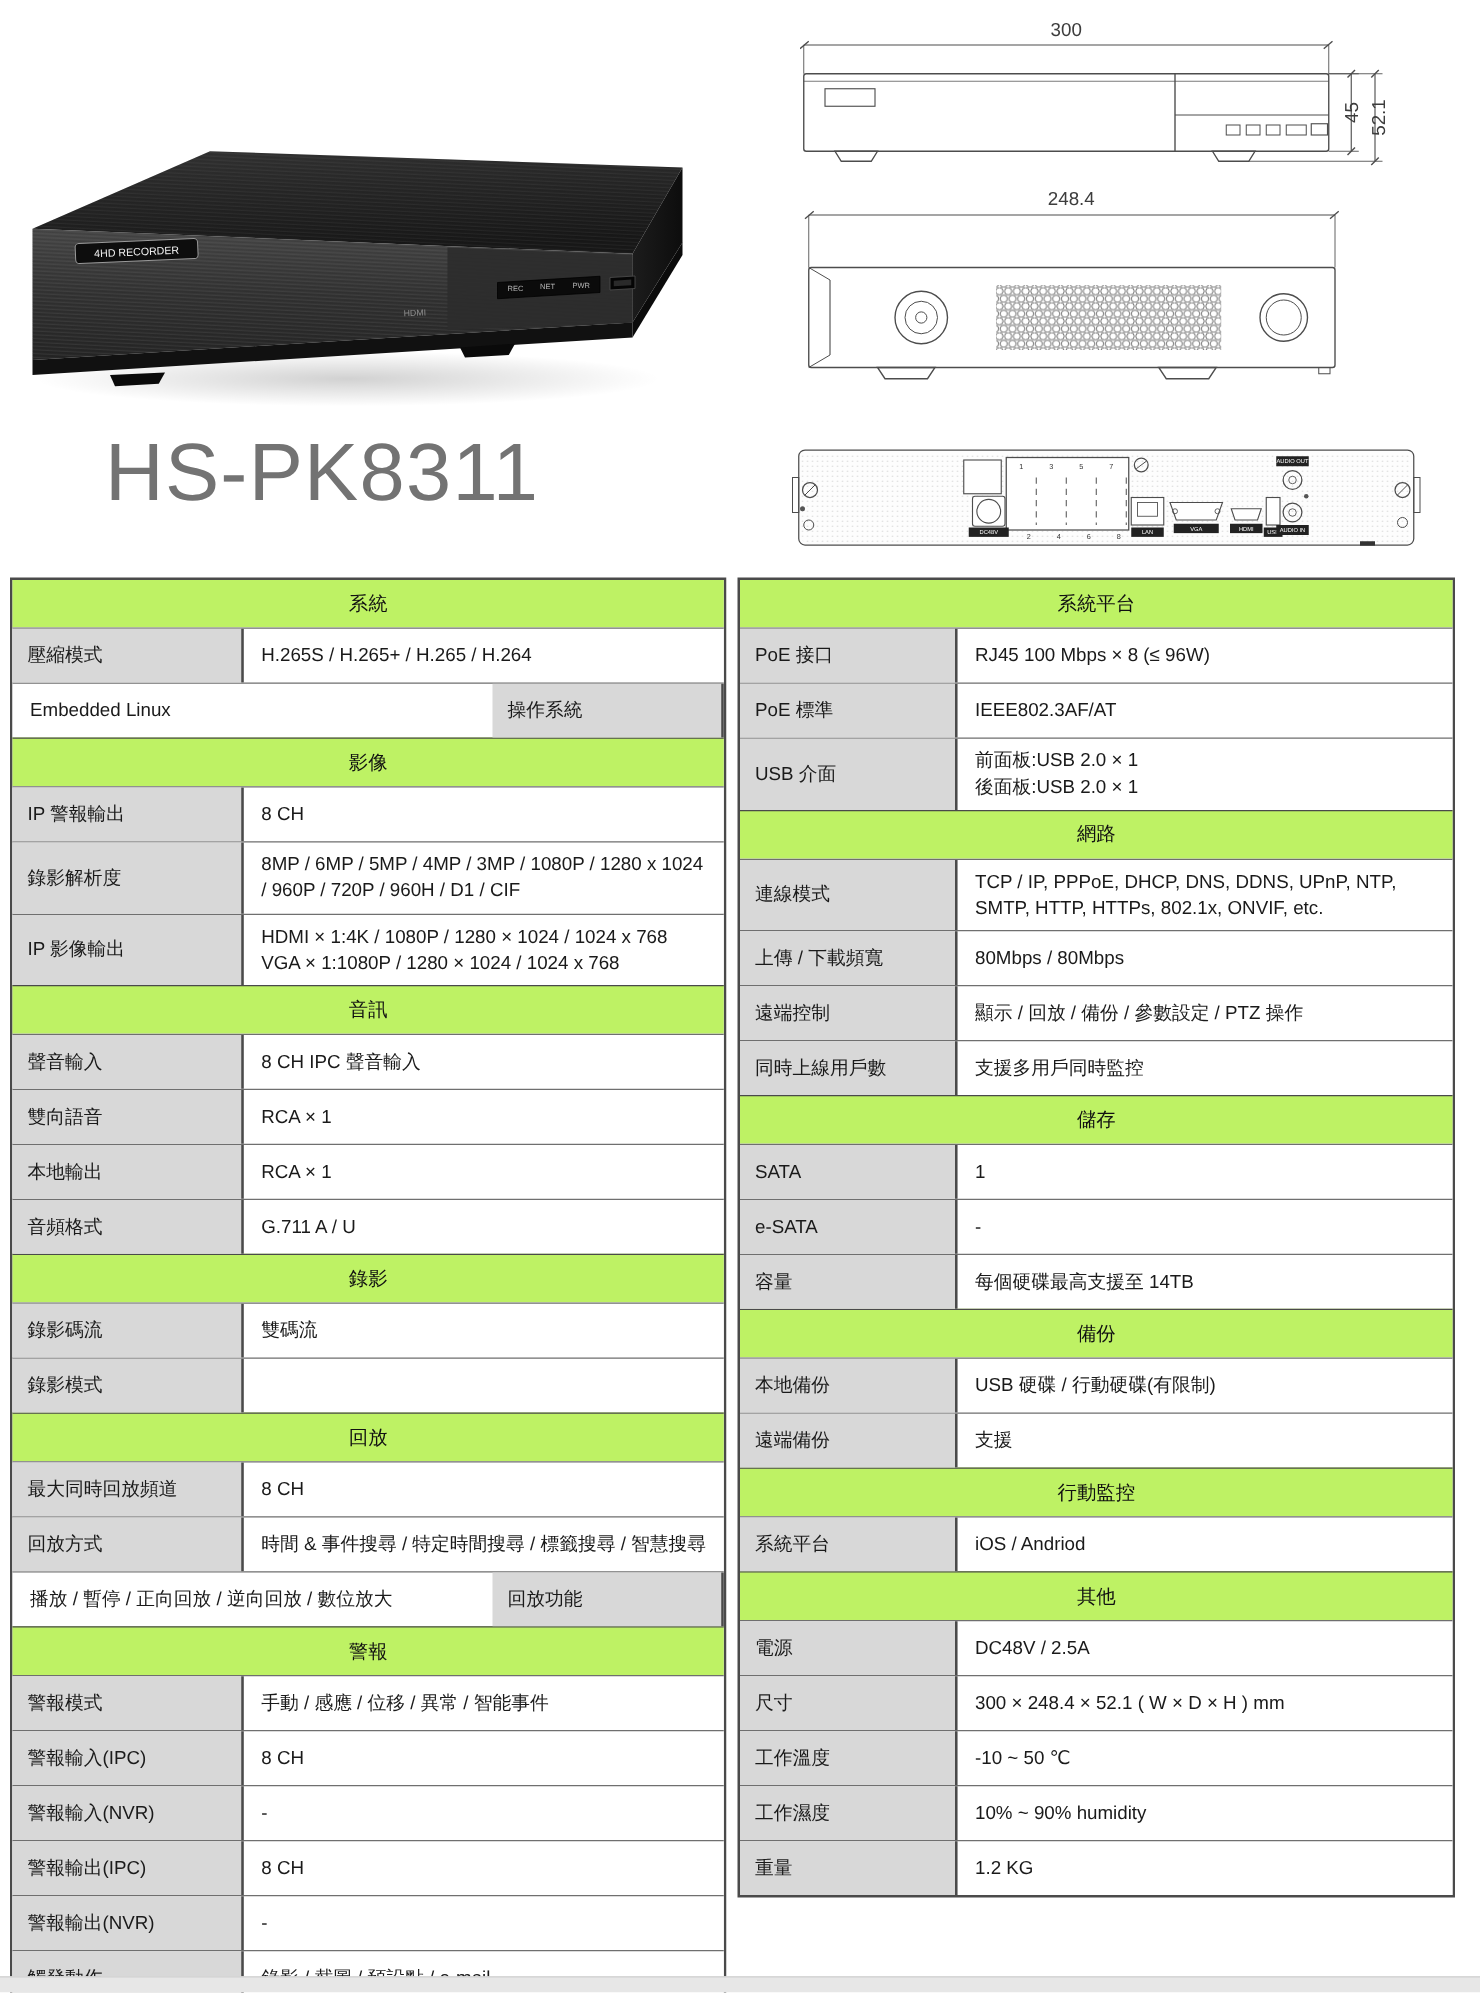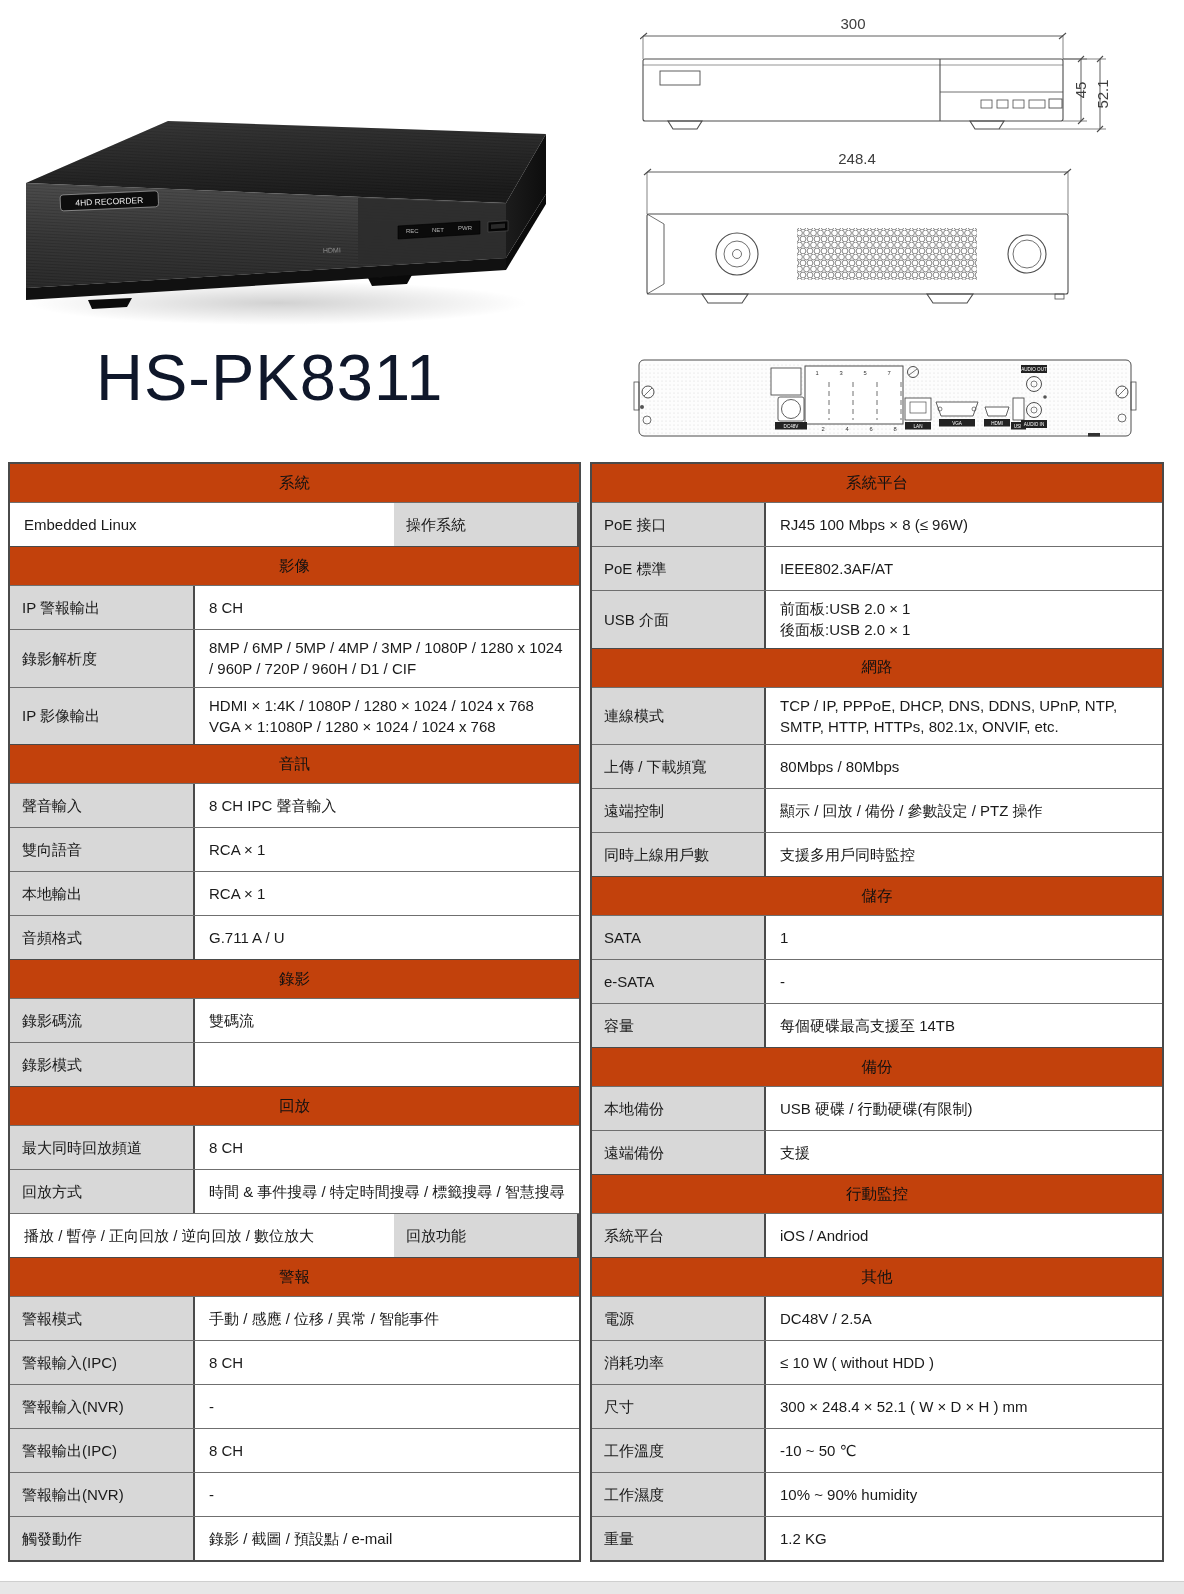--- a/index.html
+++ b/index.html
@@ -1,27 +1,27 @@
 <!DOCTYPE html>
 <html><head>
 <meta charset="utf-8">
 <style>
   html,body{margin:0;padding:0;background:#fff;}
   body{width:1184px;height:1594px;position:relative;overflow:hidden;
        font-family:"Liberation Sans","DejaVu Sans",sans-serif;color:#1a1a1a;}
   .abs{position:absolute;}
   
-  #title{left:96px;top:340px;width:430px;font-size:65px;letter-spacing:1px;
-         color:#0f172a;font-weight:400;}
+  #title{left:84px;top:340px;width:430px;font-size:65px;letter-spacing:1px;
+         color:#737373;font-weight:400;}
   
   .spec-table{top:462px;border:2px solid #4a4a4a;background:#fff;}
   #left-table{left:8px;width:569px;--labelw:185px;}
   #right-table{left:590px;width:570px;--labelw:174px;}
   .sec-header{height:38px;display:flex;align-items:center;justify-content:center;
-              background:#c2410c;font-size:15.5px;color:#111;border-top:1px solid #4a4a4a;}
+              background:#bef264;font-size:15.5px;color:#111;border-top:1px solid #4a4a4a;}
   .spec-table > .sec-header:first-child{border-top:none;}
   .spec-row{display:flex;min-height:43px;border-top:1px solid #6f6f6f;background:#fff;}
   .cell{display:flex;align-items:center;font-size:15px;line-height:1.42;
         white-space:pre-line;box-sizing:border-box;}
   .cell.label{width:var(--labelw);flex:none;background:#d8d8d8;
               padding:6px 8px 6px 12px;border-right:2px solid #4a4a4a;}
   .cell.value{flex:1;padding:7px 10px 7px 14px;}
   
   svg text{font-family:"Liberation Sans","DejaVu Sans",sans-serif;}
   .dim{fill:#3d3d3d;font-size:15px;}
@@ -224,20 +224,24 @@
     <rect x="388" y="13" width="26" height="8" fill="#222"></rect>
     <text class="tinylab" x="401" y="18.8">AUDIO OUT</text>
     <rect x="388" y="68" width="26" height="8" fill="#222"></rect>
     <text class="tinylab" x="401" y="73.8">AUDIO IN</text>
   </g>
 </svg>
 
 <div id="left-table" class="abs spec-table">
     <div class="sec-header">系統</div>
     <div class="spec-row">
+      <div class="cell label">壓縮模式</div>
+      <div class="cell value">H.265S / H.265+ / H.265 / H.264</div>
+    </div>
+    <div class="spec-row">
       <div class="cell value">Embedded Linux</div>
       <div class="cell label">操作系統</div>
     </div>
     <div class="sec-header">影像</div>
     <div class="spec-row">
       <div class="cell label">IP 警報輸出</div>
       <div class="cell value">8 CH</div>
     </div>
     <div class="spec-row">
       <div class="cell label">錄影解析度</div>
@@ -370,24 +374,20 @@
     <div class="spec-row">
       <div class="cell label">系統平台</div>
       <div class="cell value">iOS / Andriod</div>
     </div>
     <div class="sec-header">其他</div>
     <div class="spec-row">
       <div class="cell label">電源</div>
       <div class="cell value">DC48V / 2.5A</div>
     </div>
     <div class="spec-row">
-      <div class="cell label">消耗功率</div>
-      <div class="cell value">≤ 10 W ( without HDD )</div>
-    </div>
-    <div class="spec-row">
       <div class="cell label">尺寸</div>
       <div class="cell value">300 × 248.4 × 52.1 ( W × D × H ) mm</div>
     </div>
     <div class="spec-row">
       <div class="cell label">工作溫度</div>
       <div class="cell value">-10 ~ 50 ℃</div>
     </div>
     <div class="spec-row">
       <div class="cell label">工作濕度</div>
       <div class="cell value">10% ~ 90% humidity</div>

